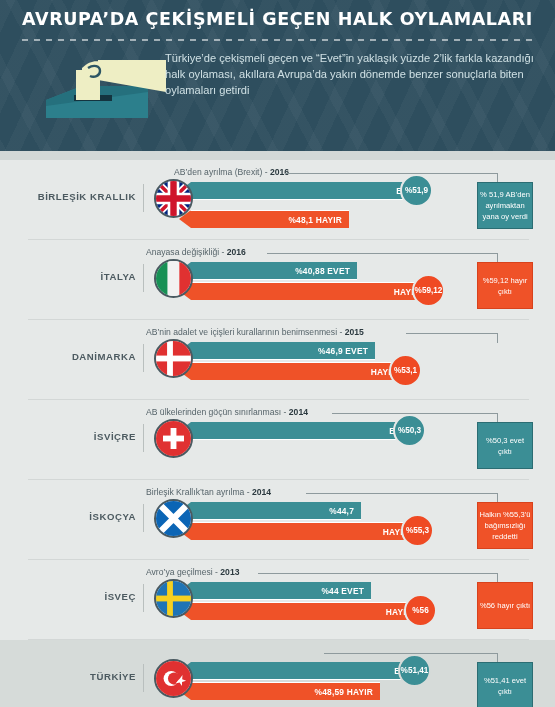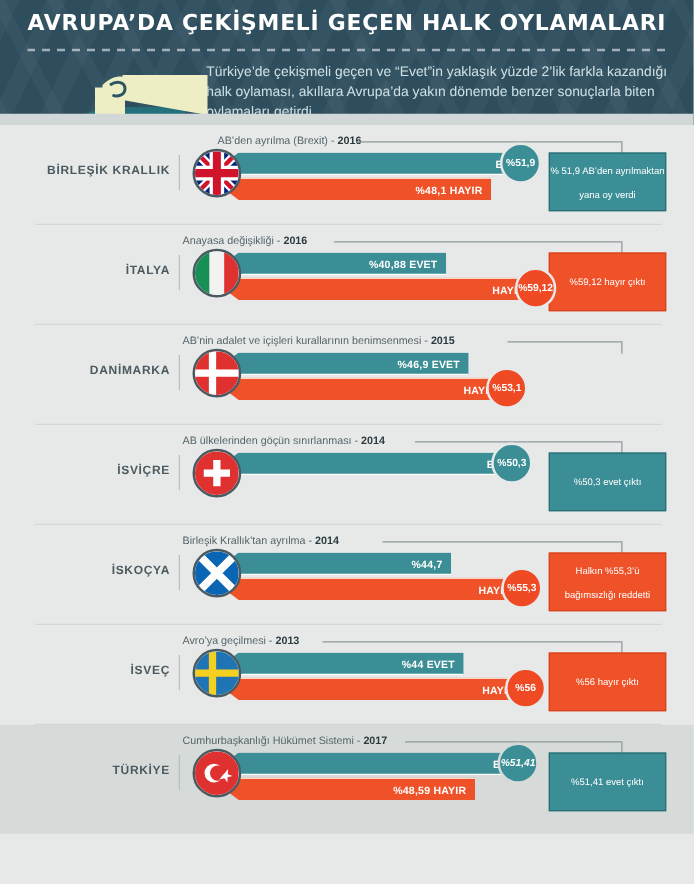--- a/index.html
+++ b/index.html
@@ -7,21 +7,21 @@
     width: 555px; height: 707px;
     font-family: "Liberation Sans", sans-serif;
     background: #e6e9e8;
     overflow: hidden;
   }
   #page { position: relative; width: 555px; height: 707px; background: #e6e9e8; }
 
   
   .header {
     position: relative;
-    width: 555px; height: 100px;
+    width: 555px; height: 160px;
     background: #2e4e5e;
     overflow: hidden;
     padding-left: 10px;
   }
   .header-pattern {
     position: absolute; inset: 0;
     background-image:
       repeating-linear-gradient(115deg, rgba(255,255,255,0.035) 0 14px, rgba(255,255,255,0) 14px 34px);
     opacity: .9;
   }
@@ -136,29 +136,29 @@
   .badge {
     position: absolute;
     width: 33px; height: 33px; border-radius: 50%;
     display: flex; align-items: center; justify-content: center;
     color: #fff; font-size: 8.2px; font-weight: bold;
     border: 2px solid #e6e9e8;
     z-index: 4;
   }
   .badge.yes { background: #3b8e95; top: 14px; }
   .badge.no  { background: #ef4a23; top: 34px; }
-  .row.last .badge { border-color: #d6dbd9; font-style: italic; }
+  .row.last .badge { border-color: #d6dbd9; }
 
   
   .callout {
     position: absolute; right: 22px; top: 22px;
-    width: 94px; height: 47px;
+    width: 56px; height: 47px;
     display: flex; align-items: center; justify-content: center;
     text-align: center;
-    font-size: 7.6px; line-height: 19px;
+    font-size: 7.6px; line-height: 11px;
     color: #ffffff;
   }
   .callout.teal { background: #3b8e95; border: 1.5px solid #2b6d73; }
   .callout.red  { background: #ef5228; border: 1.5px solid #d8421c; }
 </style>
 </head>
 <body>
 
 <div id="page">
 
@@ -206,21 +206,21 @@
         </div>
 
     <div class="qlabel" style="left:146px;margin-left:28px;">AB’den ayrılma (Brexit) - <b>2016</b></div>
     <div class="leader" style="left:285px;width:212px;"></div>
     <div class="leader-down" style="left:497px;height:10px;"></div>
 
     <div class="bar yes" style="width:247px;">
       <span>EVET</span>
     </div>
 
-    <div class="bar no" style="width:214px;">
+    <div class="bar no" style="width:170px;margin-top:8px;">
       <span>%48,1 HAYIR</span>
     </div>
 
     <div class="badge yes" style="left:400px;">%51,9</div>
 
     <div class="callout teal">
       <span>% 51,9 AB’den ayrılmaktan yana oy verdi</span>
     </div>
 
     <div class="row-sep"></div>
@@ -384,21 +384,20 @@
 
     <div class="flag">
           <svg viewBox="0 0 60 60">
             <rect width="60" height="60" fill="#e03131"></rect>
     <circle cx="26" cy="30" r="13" fill="#fff"></circle>
             <circle cx="31" cy="30" r="10.5" fill="#e03131"></circle>
     <polygon fill="#fff" points="41,30 45.4,24.2 44.9,31.4 51.6,33.8 44.7,35.8 44.4,43 40.4,37 33.5,38.7 38,33"></polygon>
           </svg>
         </div>
 
-    <div class="qlabel" style="left:146px;">Cumhurbaşkanlığı Hükümet Sistemi - <b>2017</b></div>
     <div class="leader" style="left:324px;width:173px;"></div>
     <div class="leader-down" style="left:497px;height:10px;"></div>
 
     <div class="bar yes" style="width:245px;">
       <span>EVET</span>
     </div>
 
     <div class="bar no" style="width:201px;">
       <span>%48,59 HAYIR</span>
     </div>

